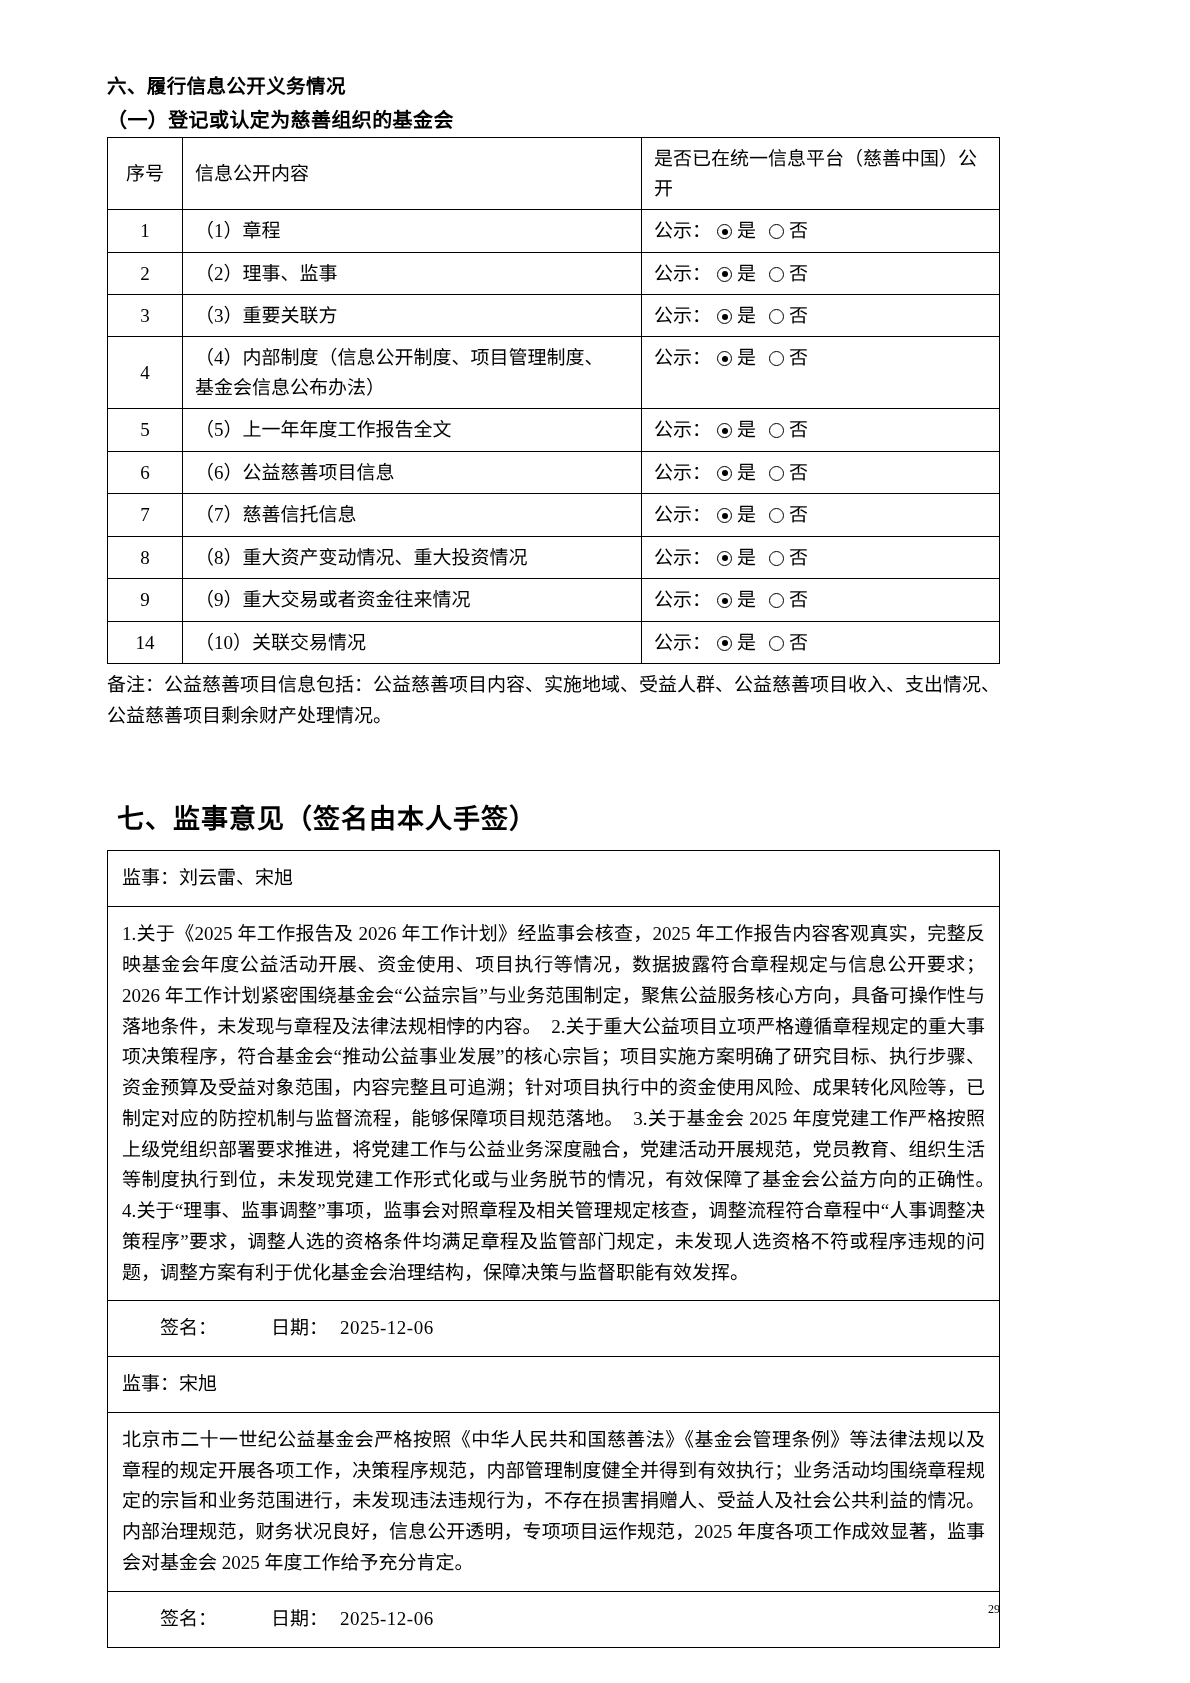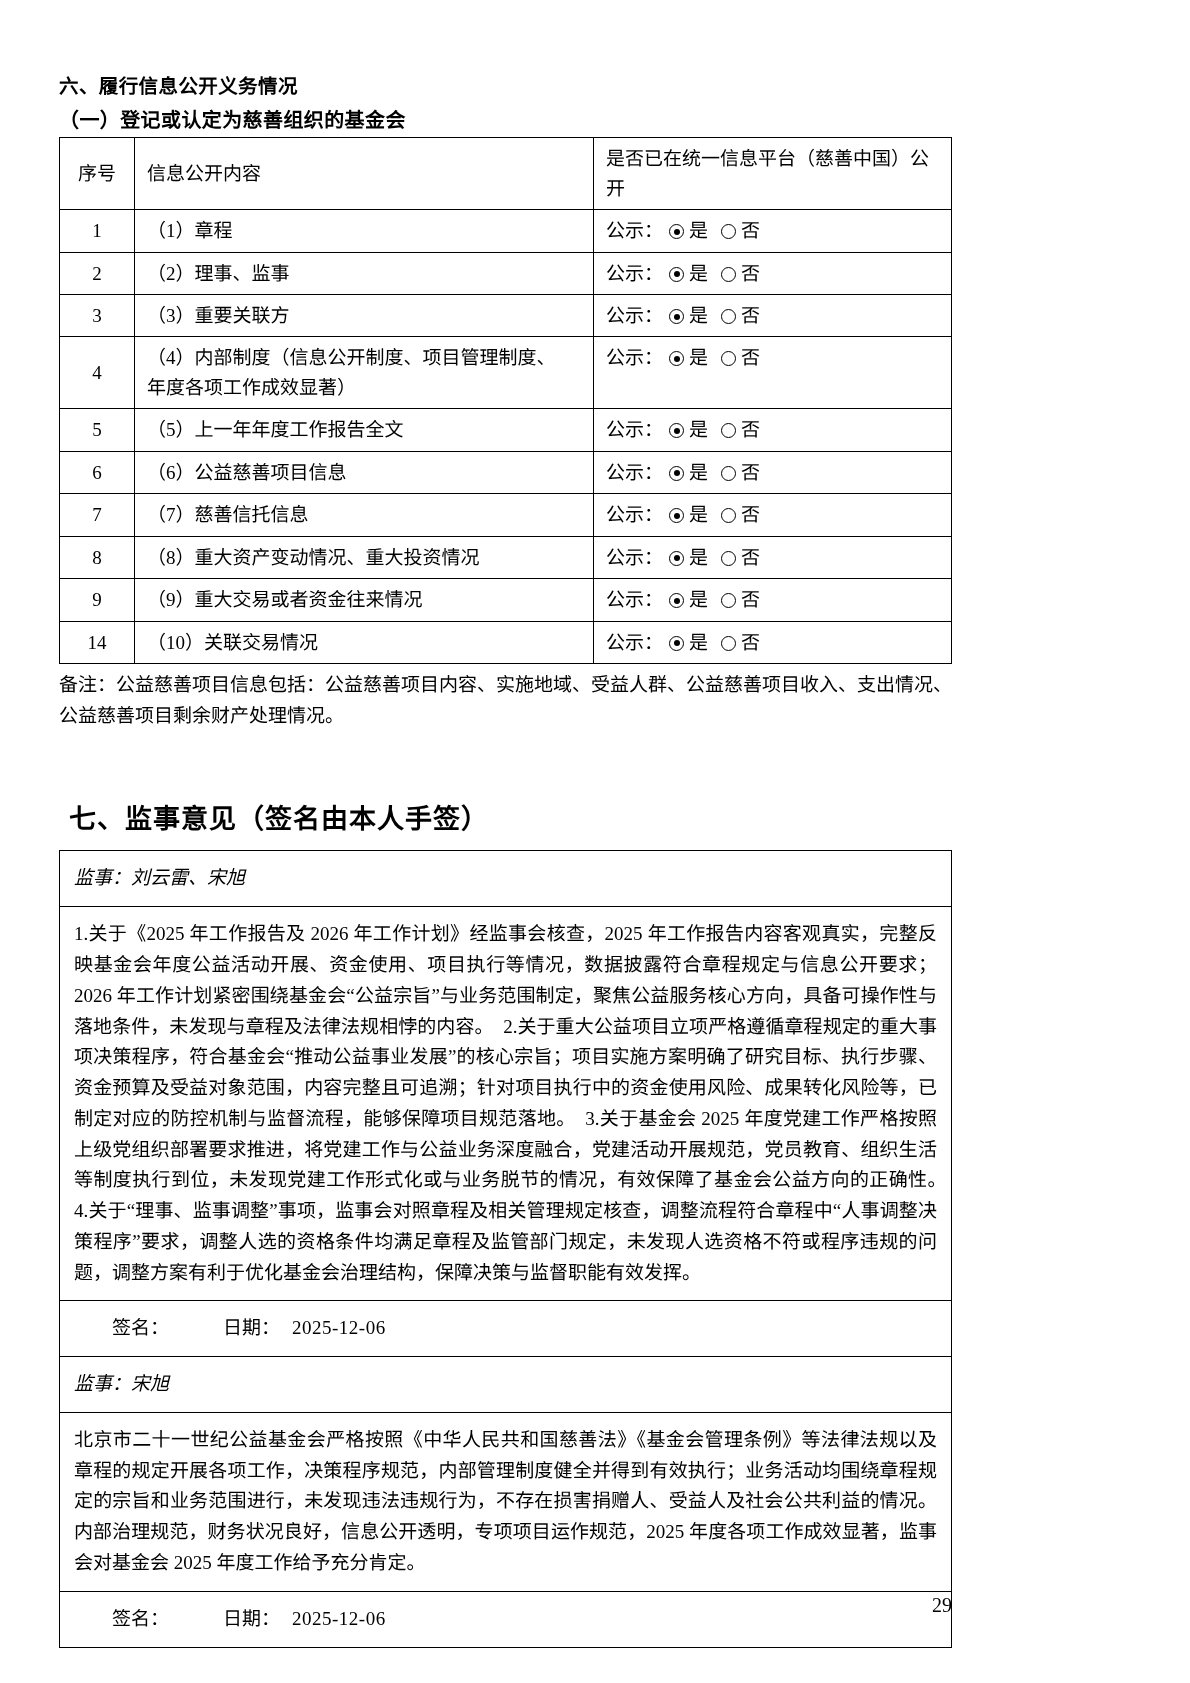--- a/index.html
+++ b/index.html
@@ -15,20 +15,21 @@
     color: #000000;
     position: relative;
     overflow: hidden;
   }
   .page {
     position: relative;
     width: 1022px;
     height: 1683px;
     box-sizing: border-box;
     padding: 72px 70px 40px 59px;
+    margin-left: 48px;
   }
 
   
   .sec-heading {
     font-size: 19.5px;
     font-weight: bold;
     line-height: 1.5;
     margin: 0 0 4px 0;
     letter-spacing: 0.4px;
   }
@@ -135,34 +136,34 @@
     border-collapse: collapse;
     table-layout: fixed;
     font-size: 19px;
   }
   table.opinion td {
     border: 1.1px solid #000;
     padding: 12px 14px;
     vertical-align: top;
     line-height: 1.62;
   }
-  td.name-row { padding: 13px 14px; font-style: italic; }
+  td.name-row { padding: 13px 14px; }
   td.body-row { text-align: justify; padding: 14px 16px 16px 16px; }
   td.sign-row { padding: 14px 14px; }
   .sign-label { margin-right: 54px; }
   .sign-date-label { margin-right: 12px; }
   .sign-date-value { letter-spacing: 0.5px; }
   .gap-indent { display: inline-block; width: 2em; }
 
   
   .page-number {
     position: absolute;
     right: 70px;
     bottom: 66px;
-    font-size: 20px;
+    font-size: 12px;
     font-family: "Liberation Serif", serif;
   }
 </style>
 </head>
 <body>
 
 <div class="page">
 
   <h1 class="sec-heading">六、履行信息公开义务情况</h1>
   <h2 class="sub-heading">（一）登记或认定为慈善组织的基金会</h2>
@@ -189,21 +190,21 @@
         </tr>
         <tr>
           <td class="col-no">3</td>
           <td class="col-content">（3）重要关联方</td>
           <td class="col-status"><span class="status-cell"><span class="status-prefix">公示：</span><span class="radio checked"></span><span class="radio-label">是</span><span class="radio"></span><span class="radio-label">否</span></span></td>
         </tr>
         <tr>
           <td class="col-no">4</td>
           <td class="col-content two-line">
             <span class="line">（4）内部制度（信息公开制度、项目管理制度、</span>
-            <span class="line">年度各项工作成效显著）</span>
+            <span class="line">基金会信息公布办法）</span>
           </td>
           <td class="col-status" style="vertical-align: top;"><span class="status-cell"><span class="status-prefix">公示：</span><span class="radio checked"></span><span class="radio-label">是</span><span class="radio"></span><span class="radio-label">否</span></span></td>
         </tr>
         <tr>
           <td class="col-no">5</td>
           <td class="col-content">（5）上一年年度工作报告全文</td>
           <td class="col-status"><span class="status-cell"><span class="status-prefix">公示：</span><span class="radio checked"></span><span class="radio-label">是</span><span class="radio"></span><span class="radio-label">否</span></span></td>
         </tr>
         <tr>
           <td class="col-no">6</td>

